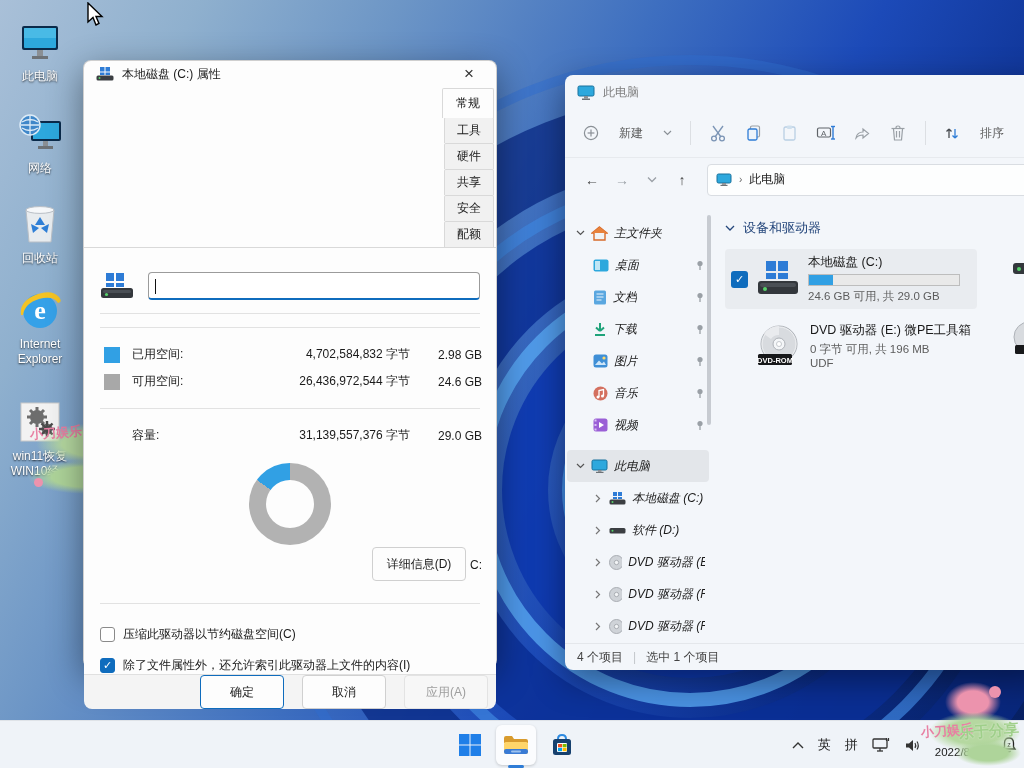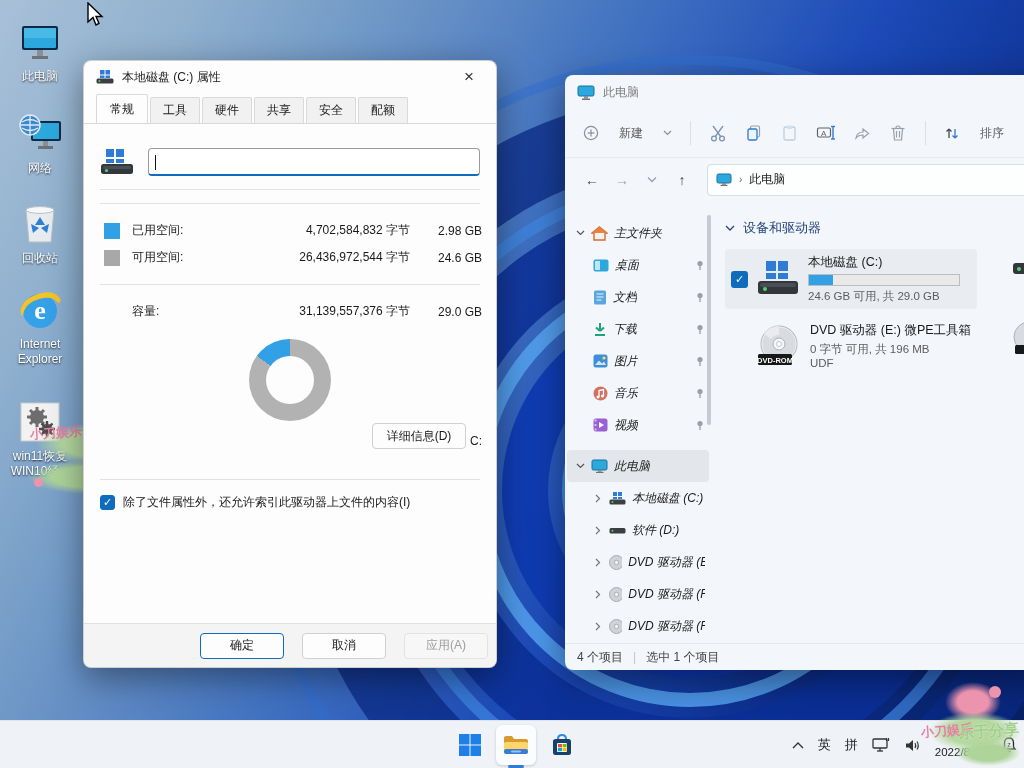--- a/index.html
+++ b/index.html
@@ -19,21 +19,21 @@
   .dicon .dimg { display:flex; align-items:center; justify-content:center; height:48px; }
 
   
   .window { position:absolute; background:#f3f6fa; box-shadow:0 10px 34px rgba(0,0,0,.42); }
 
   
   .dialog { left:83px; top:60px; width:414px; height:608px; border-radius:8px; background:#fdfdfd; display:flex; flex-direction:column; border:1px solid rgba(0,0,0,.18); }
   .dlg-titlebar { height:32px; display:flex; align-items:center; padding:0 12px; }
   .dlg-title { margin-left:8px; font-size:12px; color:#1a1a1a; }
   .dlg-close { margin-left:auto; width:30px; height:26px; display:flex; align-items:center; justify-content:center; font-size:17px; color:#333; border-radius:4px; }
-  .tabs { display:flex; padding-left:12px; align-items:flex-end; }
+  .tabs { display:flex; padding-left:12px; align-items:flex-end;flex-direction:column; }
   .tab { padding:4px 12px; font-size:12px; background:#f1f1f1; border:1px solid #d9d9d9; border-bottom:none; margin-right:2px; border-radius:2px 2px 0 0; color:#1a1a1a; }
   .tab.sel { background:#fdfdfd; padding:6px 13px; position:relative; top:1px; }
   .tabpage { flex:1; border-top:1px solid #d9d9d9; padding:20px 14px 0 14px; background:#fdfdfd; position:relative; }
   .drive-row { display:flex; align-items:center; gap:14px; margin:4px 2px 0 2px; }
   .txtbox { flex:1; height:28px; border:1px solid #9b9b9b; border-bottom:2px solid #0f6cbd; border-radius:4px; background:#fff; position:relative; }
   .txtbox .caret { position:absolute; left:6px; top:6px; width:1px; height:15px; background:#111; }
   .hr { height:1px; background:#e2e2e2; margin:13px 2px; }
   .frow { display:flex; align-items:center; height:27px; padding-left:30px; }
   .frow .flabel { width:88px; }
   .srow { display:flex; align-items:center; height:27px; }
@@ -41,21 +41,21 @@
   .sw-used { background:#31a0e4; }
   .sw-free { background:#a8a8a8; }
   .srow .slabel { width:86px; }
   .bytes { flex:1; text-align:right; }
   .gbs { width:72px; text-align:right; }
   .donut { width:82px; height:82px; border-radius:50%; margin:14px auto 6px auto;
     background:conic-gradient(#b2b2b2 0 var(--deg,306deg), #31a0e4 var(--deg,306deg) 360deg); position:relative; }
   .donut::after { content:""; position:absolute; inset:17px; border-radius:50%; background:#fdfdfd; }
   .chart-row { position:relative; height:28px; }
   .chart-row .dlabel2 { position:absolute; left:0; right:0; text-align:right; top:6px; }
-  .btn { display:inline-flex; align-items:center; justify-content:center; height:26px; border-radius:4px; border:1px solid #d0d0d0; background:#fdfdfd; font-size:12px; color:#1a1a1a; }
+  .btn { display:inline-flex; align-items:center; justify-content:center; height:34px; border-radius:4px; border:1px solid #d0d0d0; background:#fdfdfd; font-size:12px; color:#1a1a1a; }
   .details-btn { position:absolute; right:16px; top:-4px; width:94px; }
   .chk-row { display:flex; align-items:center; gap:8px; margin:14px 2px 0 2px; }
   .chk { width:15px; height:15px; border:1px solid #8a8a8a; border-radius:3px; background:#fff; flex:none; }
   .chk.on { background:#0f6cbd; border-color:#0f6cbd; color:#fff; display:flex; align-items:center; justify-content:center; font-size:11px; }
   .dlg-footer { height:44px; background:#f4f4f4; border-top:1px solid #e0e0e0; border-radius:0 0 8px 8px; display:flex; align-items:center; justify-content:flex-end; gap:18px; padding-right:8px; }
   .dlg-footer .btn { width:84px; }
   .btn.primary { border:1px solid #0f6cbd; }
   .btn.disabled { color:#9d9d9d; background:#f7f7f7; border-color:#e3e3e3; }
 
   
@@ -634,20 +634,24 @@
 
       <div class="donut" style="--deg: 306deg;"></div>
 
       <div class="chart-row">
         <span class="dlabel2">驱动器 C:</span>
         <button class="btn details-btn">详细信息(D)</button>
       </div>
 
       <div class="hr" style="margin-top:24px"></div>
 
+      <div class="chk-row" style="margin-top:22px">
+        <span class="chk"></span>
+        <span>压缩此驱动器以节约磁盘空间(C)</span>
+      </div>
       <div class="chk-row">
         <span class="chk on">✓</span>
         <span>除了文件属性外，还允许索引此驱动器上文件的内容(I)</span>
       </div>
     </div>
 
     <div class="dlg-footer">
       <button class="btn primary">确定</button>
       <button class="btn">取消</button>
       <button class="btn disabled">应用(A)</button>

